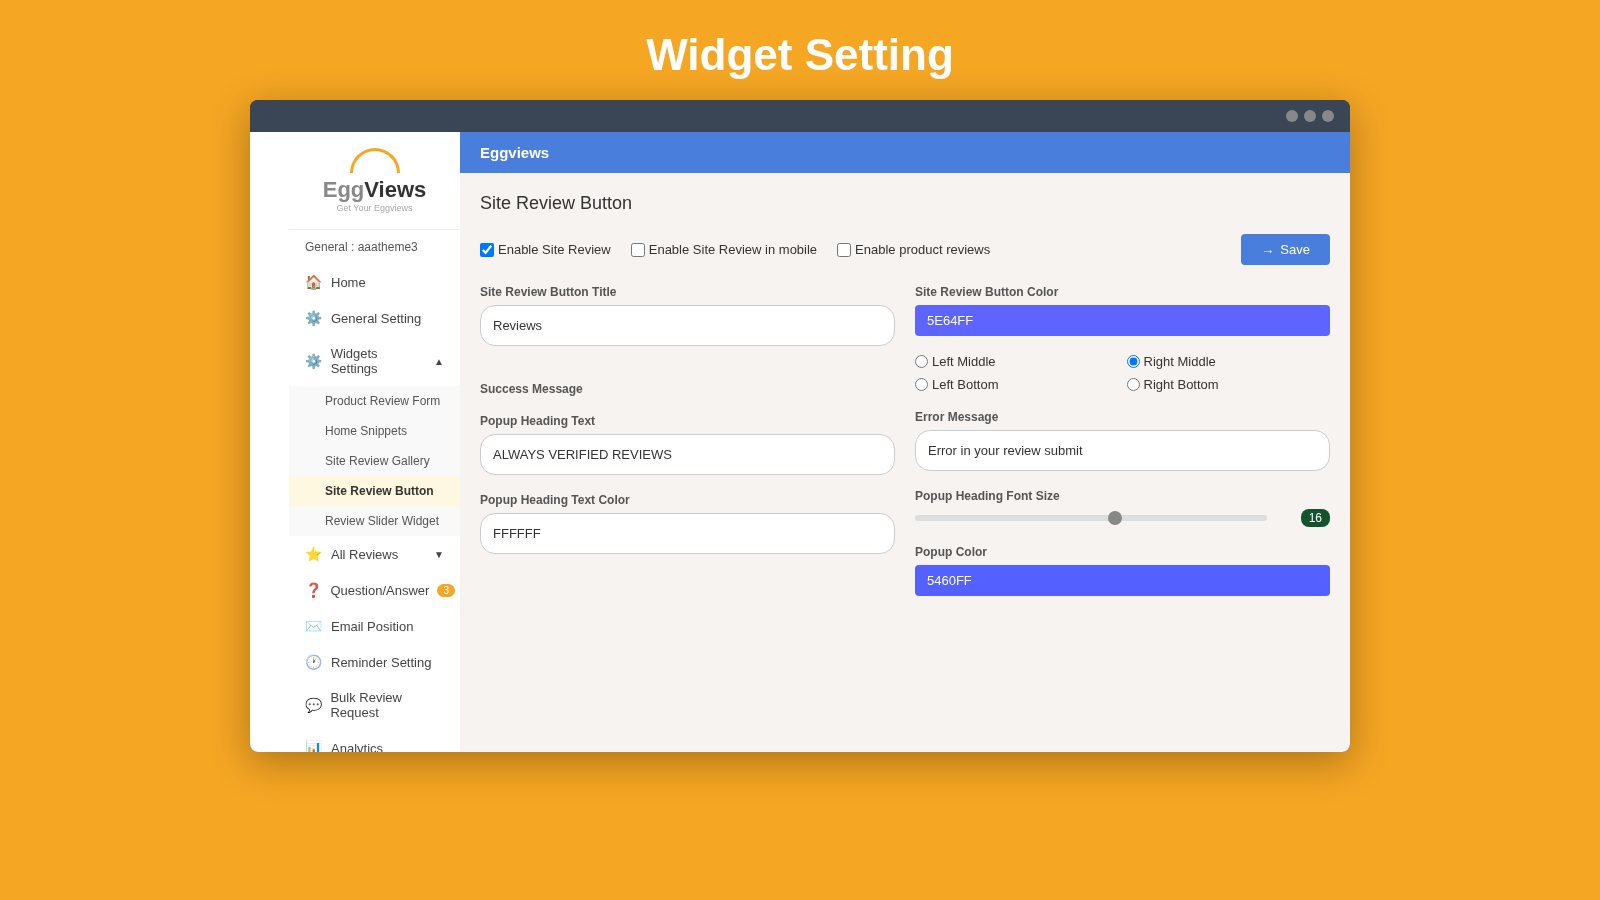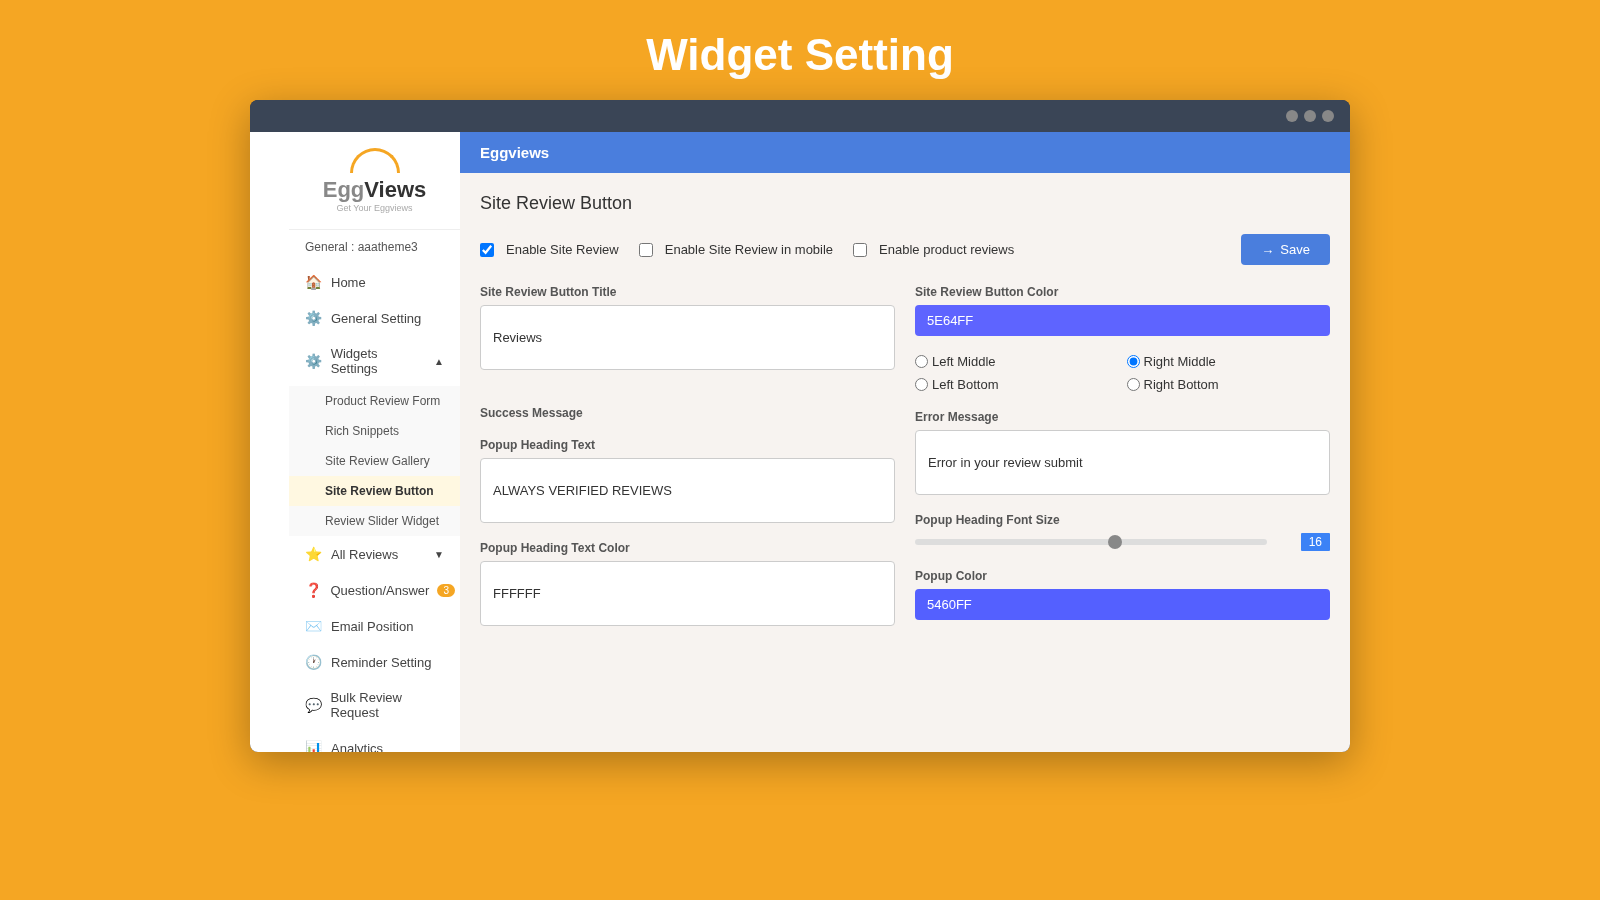--- a/index.html
+++ b/index.html
@@ -140,21 +140,21 @@
       margin-bottom: 20px;
     }
     .checkboxes {
       display: flex;
       align-items: center;
       gap: 20px;
     }
     .checkbox-label {
       display: flex;
       align-items: center;
-      gap: 12px;
+      gap: 4px;
       font-size: 13px;
       color: #333;
       cursor: pointer;
     }
     .checkbox-label input[type="checkbox"] {
       width: 14px; height: 14px;
     }
     .save-btn {
       background: #4a7edd;
       color: white;
@@ -177,22 +177,22 @@
       flex-direction: column;
       gap: 6px;
     }
     .form-label {
       font-size: 12px;
       color: #555;
       font-weight: 600;
     }
     .form-input {
       border: 1px solid #ccc;
-      border-radius: 4px;
-      padding: 24px 12px;
+      border-radius: 15px;
+      padding: 12px 12px;
       font-size: 13px;
       background: white;
       color: #333;
     }
     .color-input-black {
       background: #000;
       color: white;
       border: none;
       border-radius: 4px;
       padding: 8px 12px;
@@ -225,24 +225,24 @@
     .slider-thumb {
       width: 14px; height: 14px;
       background: #888;
       border-radius: 50%;
       position: absolute;
       top: -4px;
       left: 55%;
       cursor: pointer;
     }
     .slider-value {
-      background: #3b82f6;
+      background: #14532d;
       color: white;
       padding: 2px 8px;
-      border-radius: 1px;
+      border-radius: 8px;
       font-size: 12px;
       margin-left: 24px;
     }
   </style>
 </head>
 <body>
 
 <h1 class="page-title">Widget Setting</h1>
 
 <div class="browser-window">
@@ -271,21 +271,21 @@
         <span class="icon">⚙️</span>
         <span>General Setting</span>
       </div>
       <div class="nav-item">
         <span class="icon">⚙️</span>
         <span>Widgets Settings</span>
         <span class="arrow">▲</span>
       </div>
       <div class="sub-nav">
         <div class="sub-nav-item">Product Review Form</div>
-        <div class="sub-nav-item">Rich Snippets</div>
+        <div class="sub-nav-item">Home Snippets</div>
         <div class="sub-nav-item">Site Review Gallery</div>
         <div class="sub-nav-item active">Site Review Button</div>
         <div class="sub-nav-item">Review Slider Widget</div>
       </div>
       <div class="nav-item">
         <span class="icon">⭐</span>
         <span>All Reviews</span>
         <span class="arrow">▼</span>
       </div>
       <div class="nav-item">

